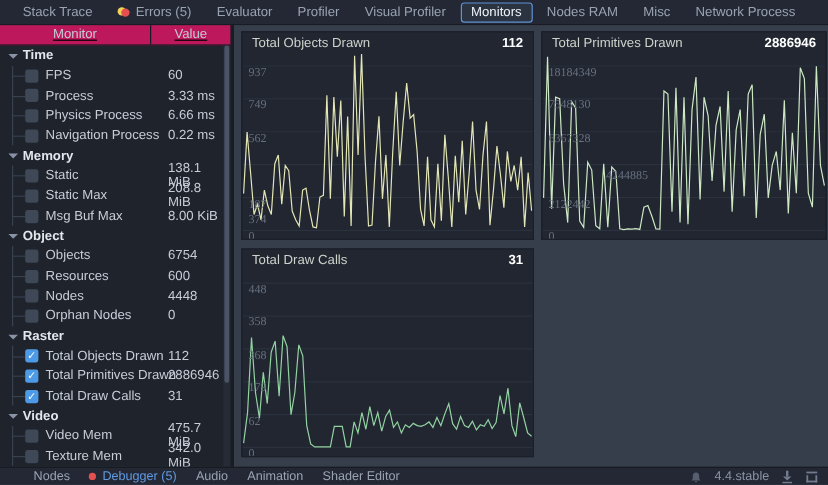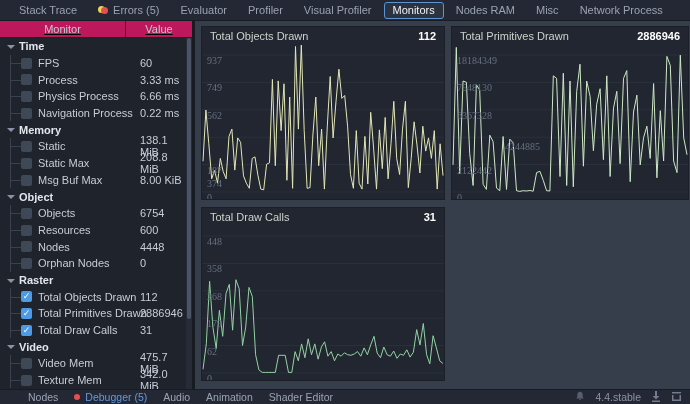--- a/index.html
+++ b/index.html
@@ -83,21 +83,21 @@
 
   
   .bottombar {
     position:absolute; left:0; right:0; bottom:0; height:15px;
     background:#232834; border-top:1px solid #171b22;
     display:flex; align-items:center; padding:0 8px 0 28px; gap:16px;
   }
   .bitem { font-size:10.5px; color:#9aa3b2; display:flex; align-items:center; gap:5px; white-space:nowrap; }
   .bitem.active { color:#609ae2; }
   .bitem .reddot { width:6px; height:6px; border-radius:50%; background:#e4504f; display:inline-block; }
-  .bb-right { margin-left:auto; display:flex; align-items:flex-start; gap:10px; }
+  .bb-right { margin-left:auto; display:flex; align-items:flex-end; gap:10px; }
   .version { font-size:10.5px; color:#8b93a3; }
   .bb-icon { display:inline-flex; align-items:center; }
 </style>
 </head>
 <body>
 
 <div class="tabbar" id="tabbar">
     <div class="tab">
       <span>Stack Trace</span>
     </div>

